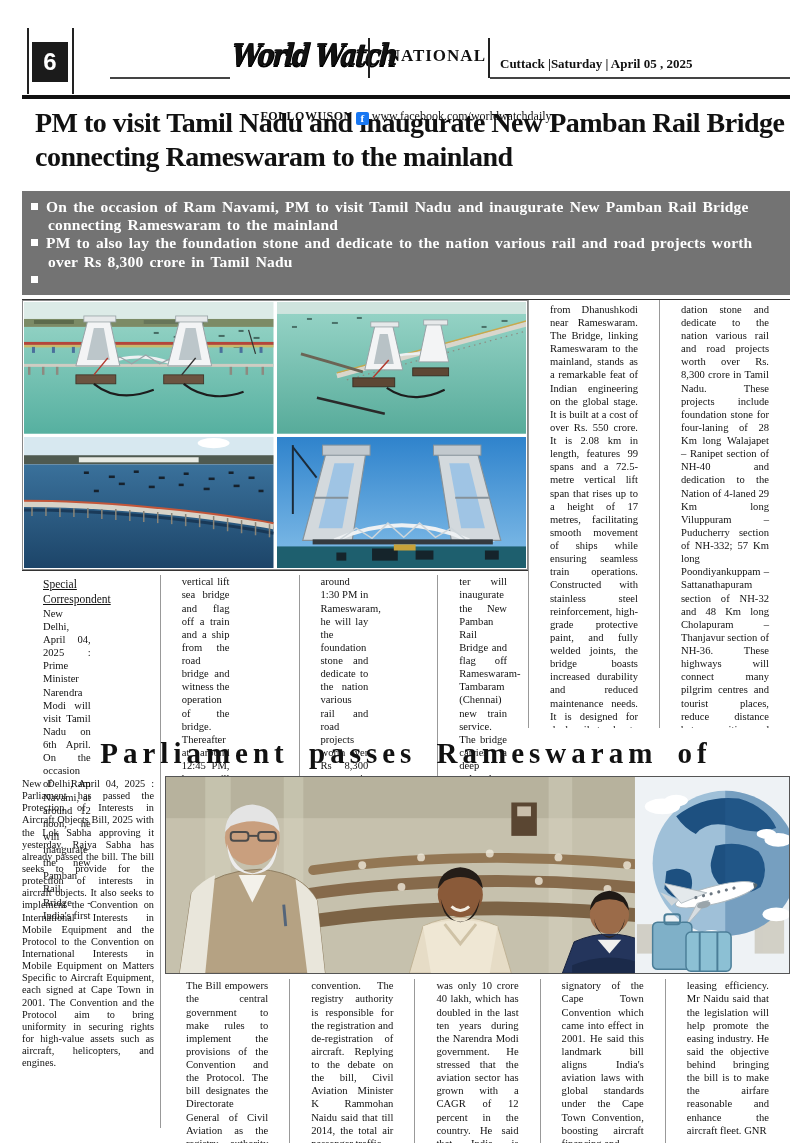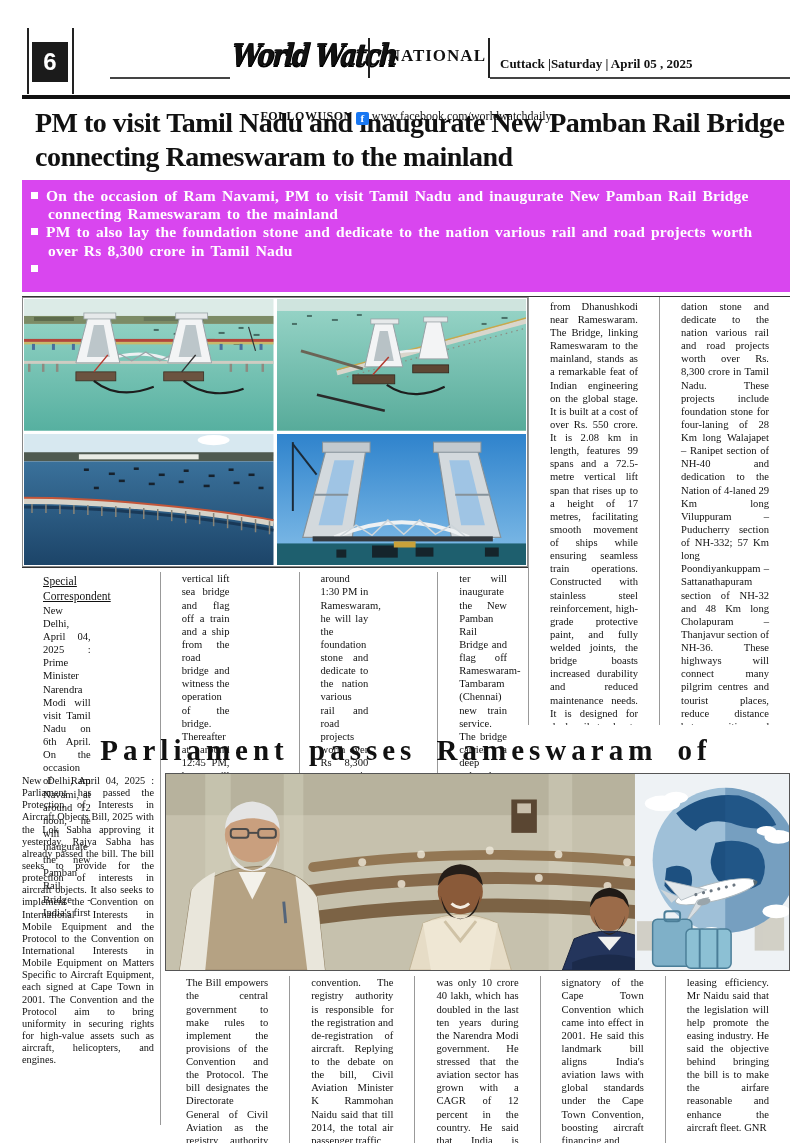--- a/index.html
+++ b/index.html
@@ -23,21 +23,21 @@
   .hline-l{position:absolute;left:88px;top:77px;width:120px;height:1.5px;background:#444;}
   .hline-r{position:absolute;left:468px;top:77px;right:0;height:1.5px;background:#444;}
   .follow{position:absolute;left:0;right:0;top:81px;text-align:center;font-size:12px;margin-top:28px;}
   .follow b{letter-spacing:.5px;}
   .fb{display:inline-block;width:13px;height:13px;background:#1877f2;color:#fff;border-radius:2px;
       font-weight:bold;font-size:11px;line-height:13px;text-align:center;vertical-align:-2px;margin:0 3px;}
   .hdr-bar{position:absolute;left:0;right:0;top:95px;height:4px;background:#111;}
 
   
   .h1{margin:6px 0 2px 13px;font-size:28px;line-height:1.2;font-weight:bold;letter-spacing:-.5px;}
-  .bullets{background:#d946ef;color:#fff;margin-top:7px;padding:7px 9px 14px 9px;}
+  .bullets{background:#737373;color:#fff;margin-top:18px;padding:7px 9px 6px 9px;}
   .bullets ul{margin:0;padding:0;list-style:none;}
   .bullets li{font-weight:bold;font-size:15.5px;line-height:1.17;padding-left:17px;text-indent:-17px;
               letter-spacing:.2px;word-spacing:2px;}
   .sq{display:inline-block;width:7px;height:7px;background:#fff;margin-right:8px;vertical-align:2px;}
 
   .a1-content{display:flex;border-top:1.5px solid #333;margin-top:4px;height:428px;}
   .a1-left{width:506px;display:flex;flex-direction:column;}
   .photo-grid{display:grid;grid-template-columns:1fr 1fr;grid-template-rows:1fr 1fr;gap:3px;
               height:267px;background:#fff;border:1px solid #888;padding:1px;}
   .photo-grid svg{width:100%;height:100%;display:block;}

